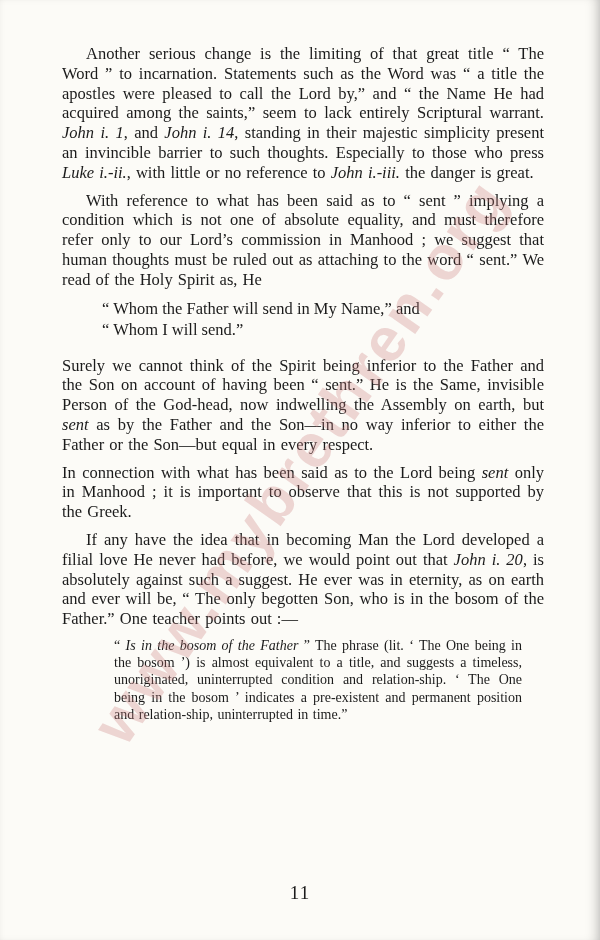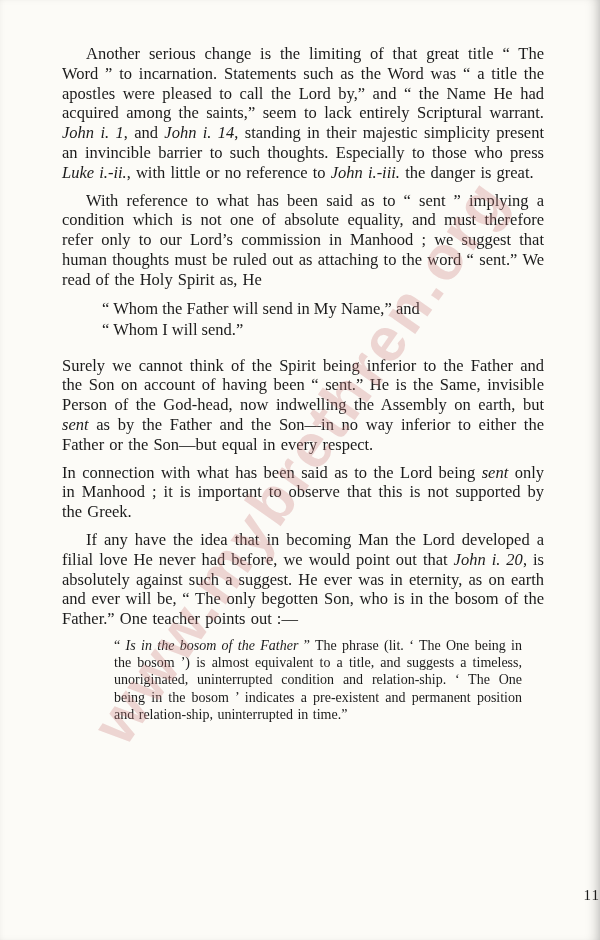--- a/index.html
+++ b/index.html
@@ -37,22 +37,22 @@
     font-size:14px;
     line-height:17.2px;
     text-align:justify;
     word-spacing:1px;
   }
   .closing{margin-top:4px;}
   .pagenum{
     position:absolute;
     left:0;right:0;
     bottom:36px;
-    text-align:right;
-    font-size:15px;
+    text-align:center;
+    font-size:19px;
     letter-spacing:1px;
     z-index:1;
   }
   .watermark{
     position:absolute;
     left:50%;top:49%;
     transform:translate(-50%,-50%) rotate(-55deg);
     font-family:"Liberation Sans", sans-serif;
     font-weight:bold;
     font-size:62px;

